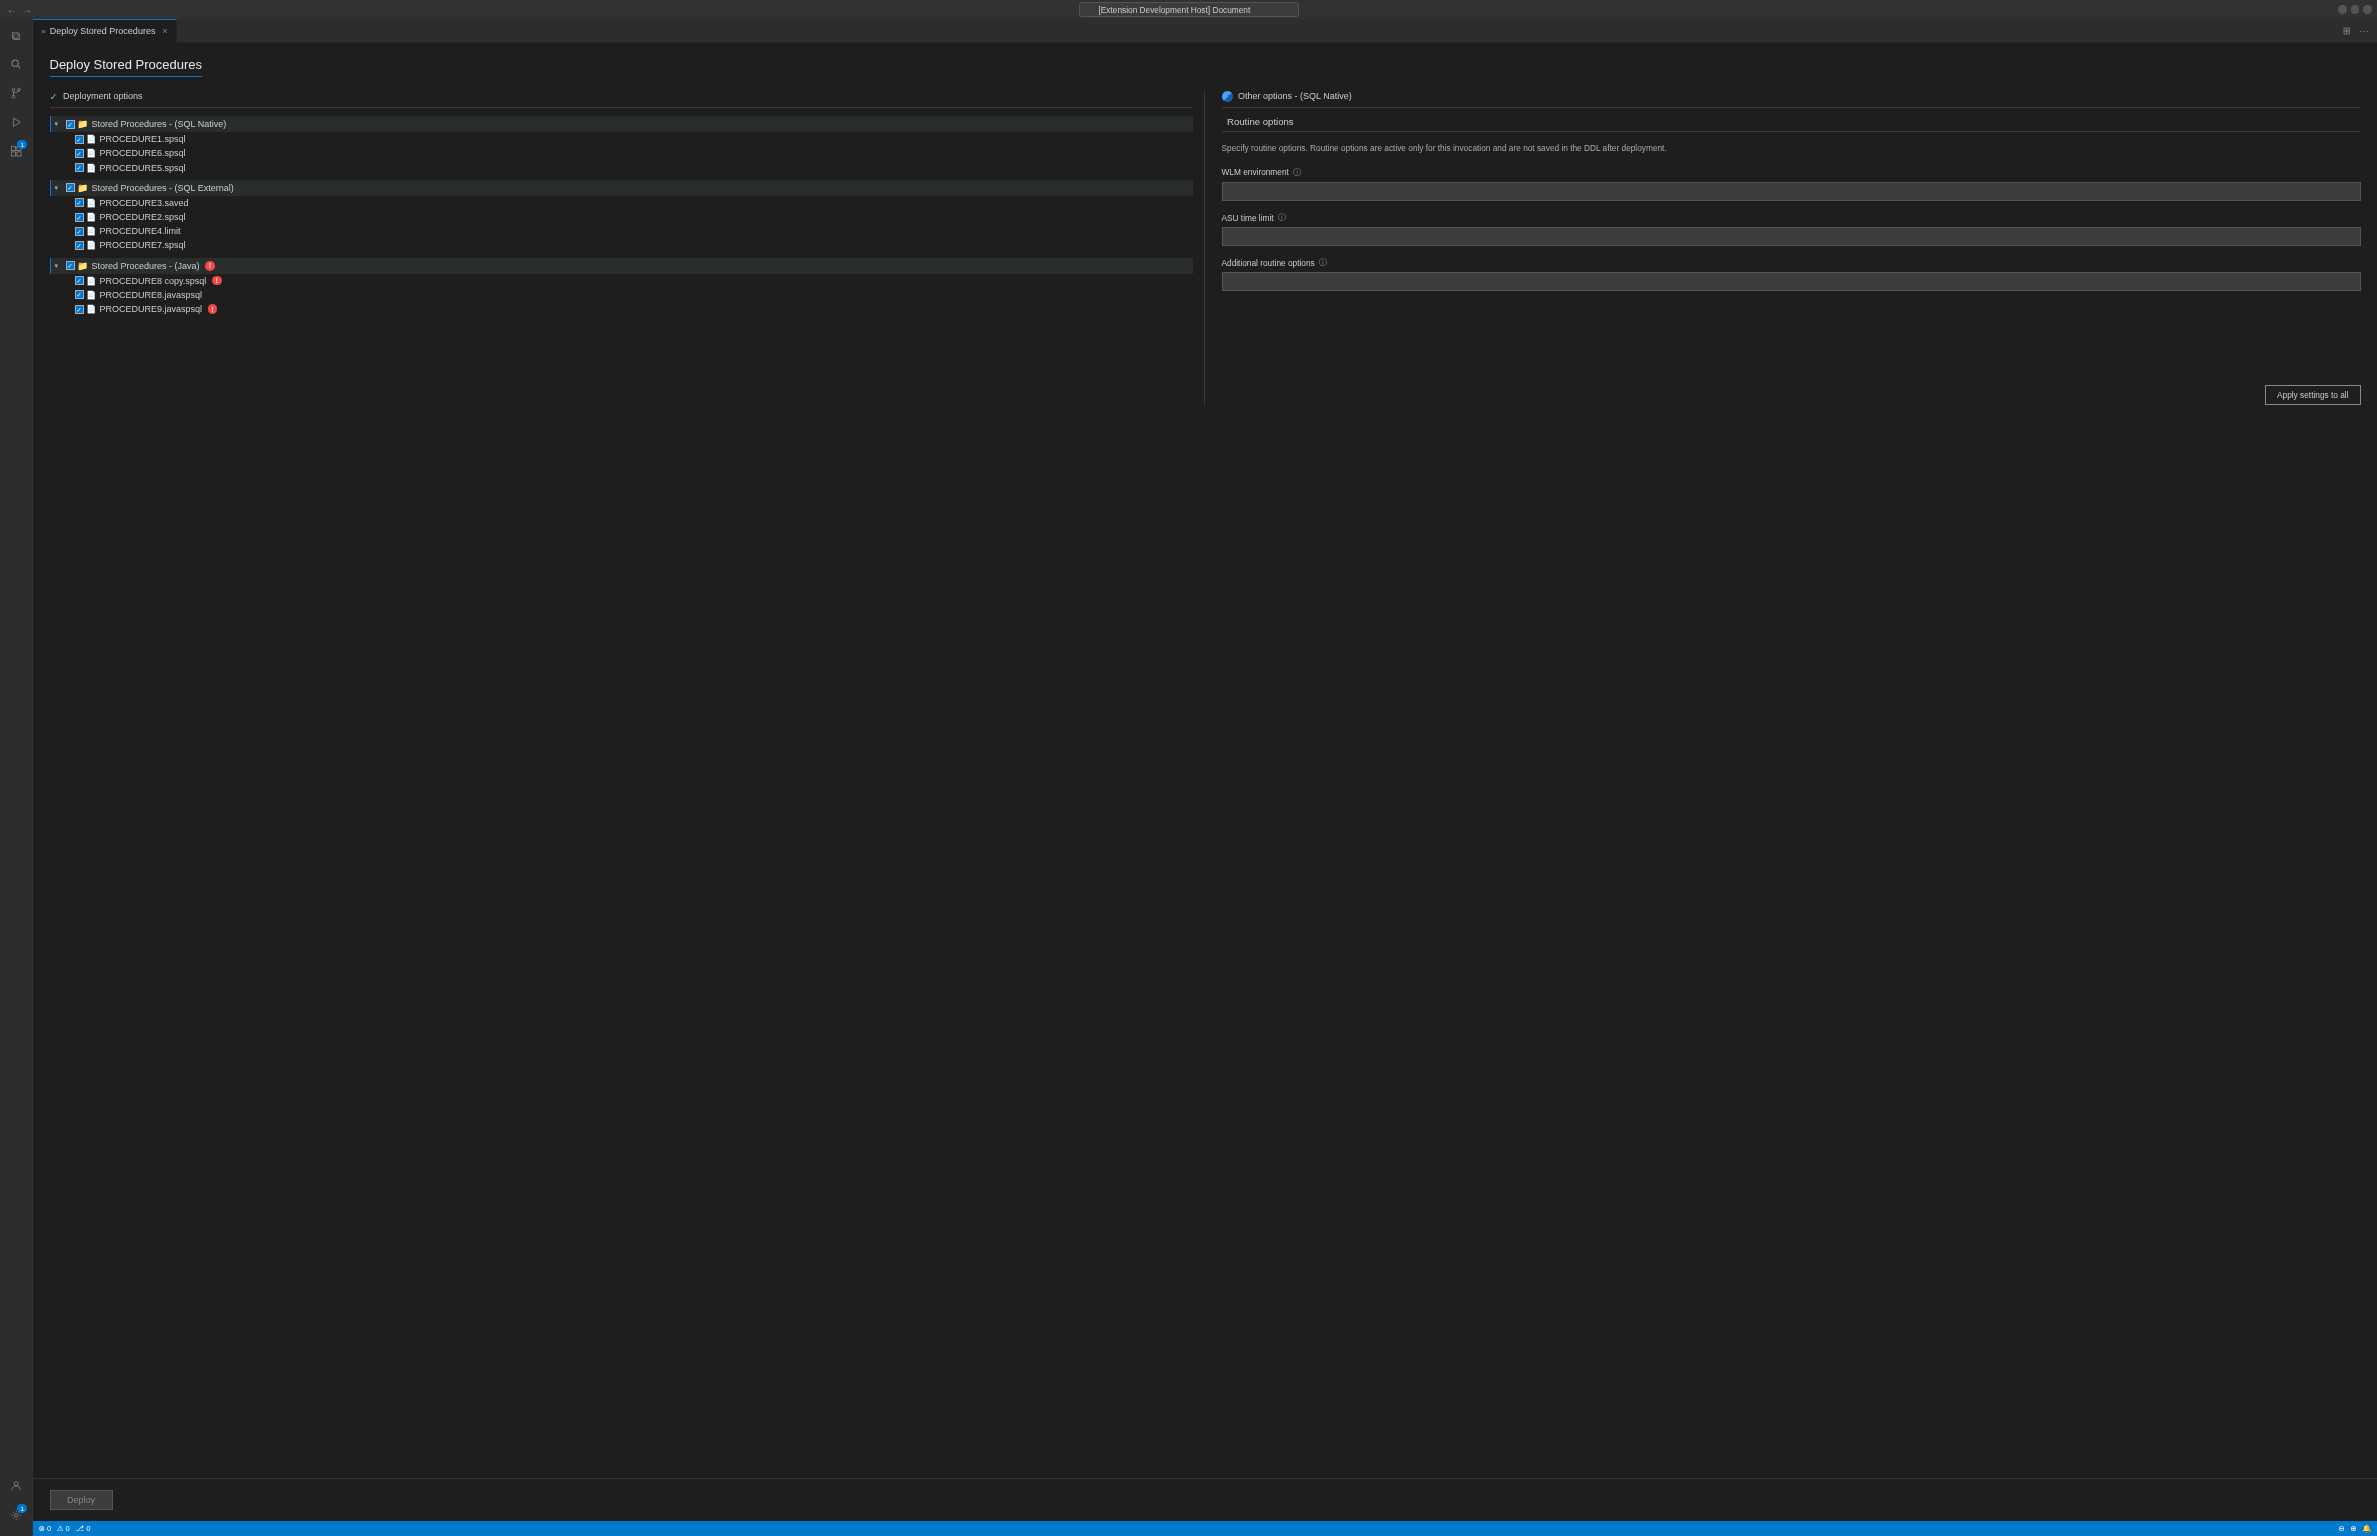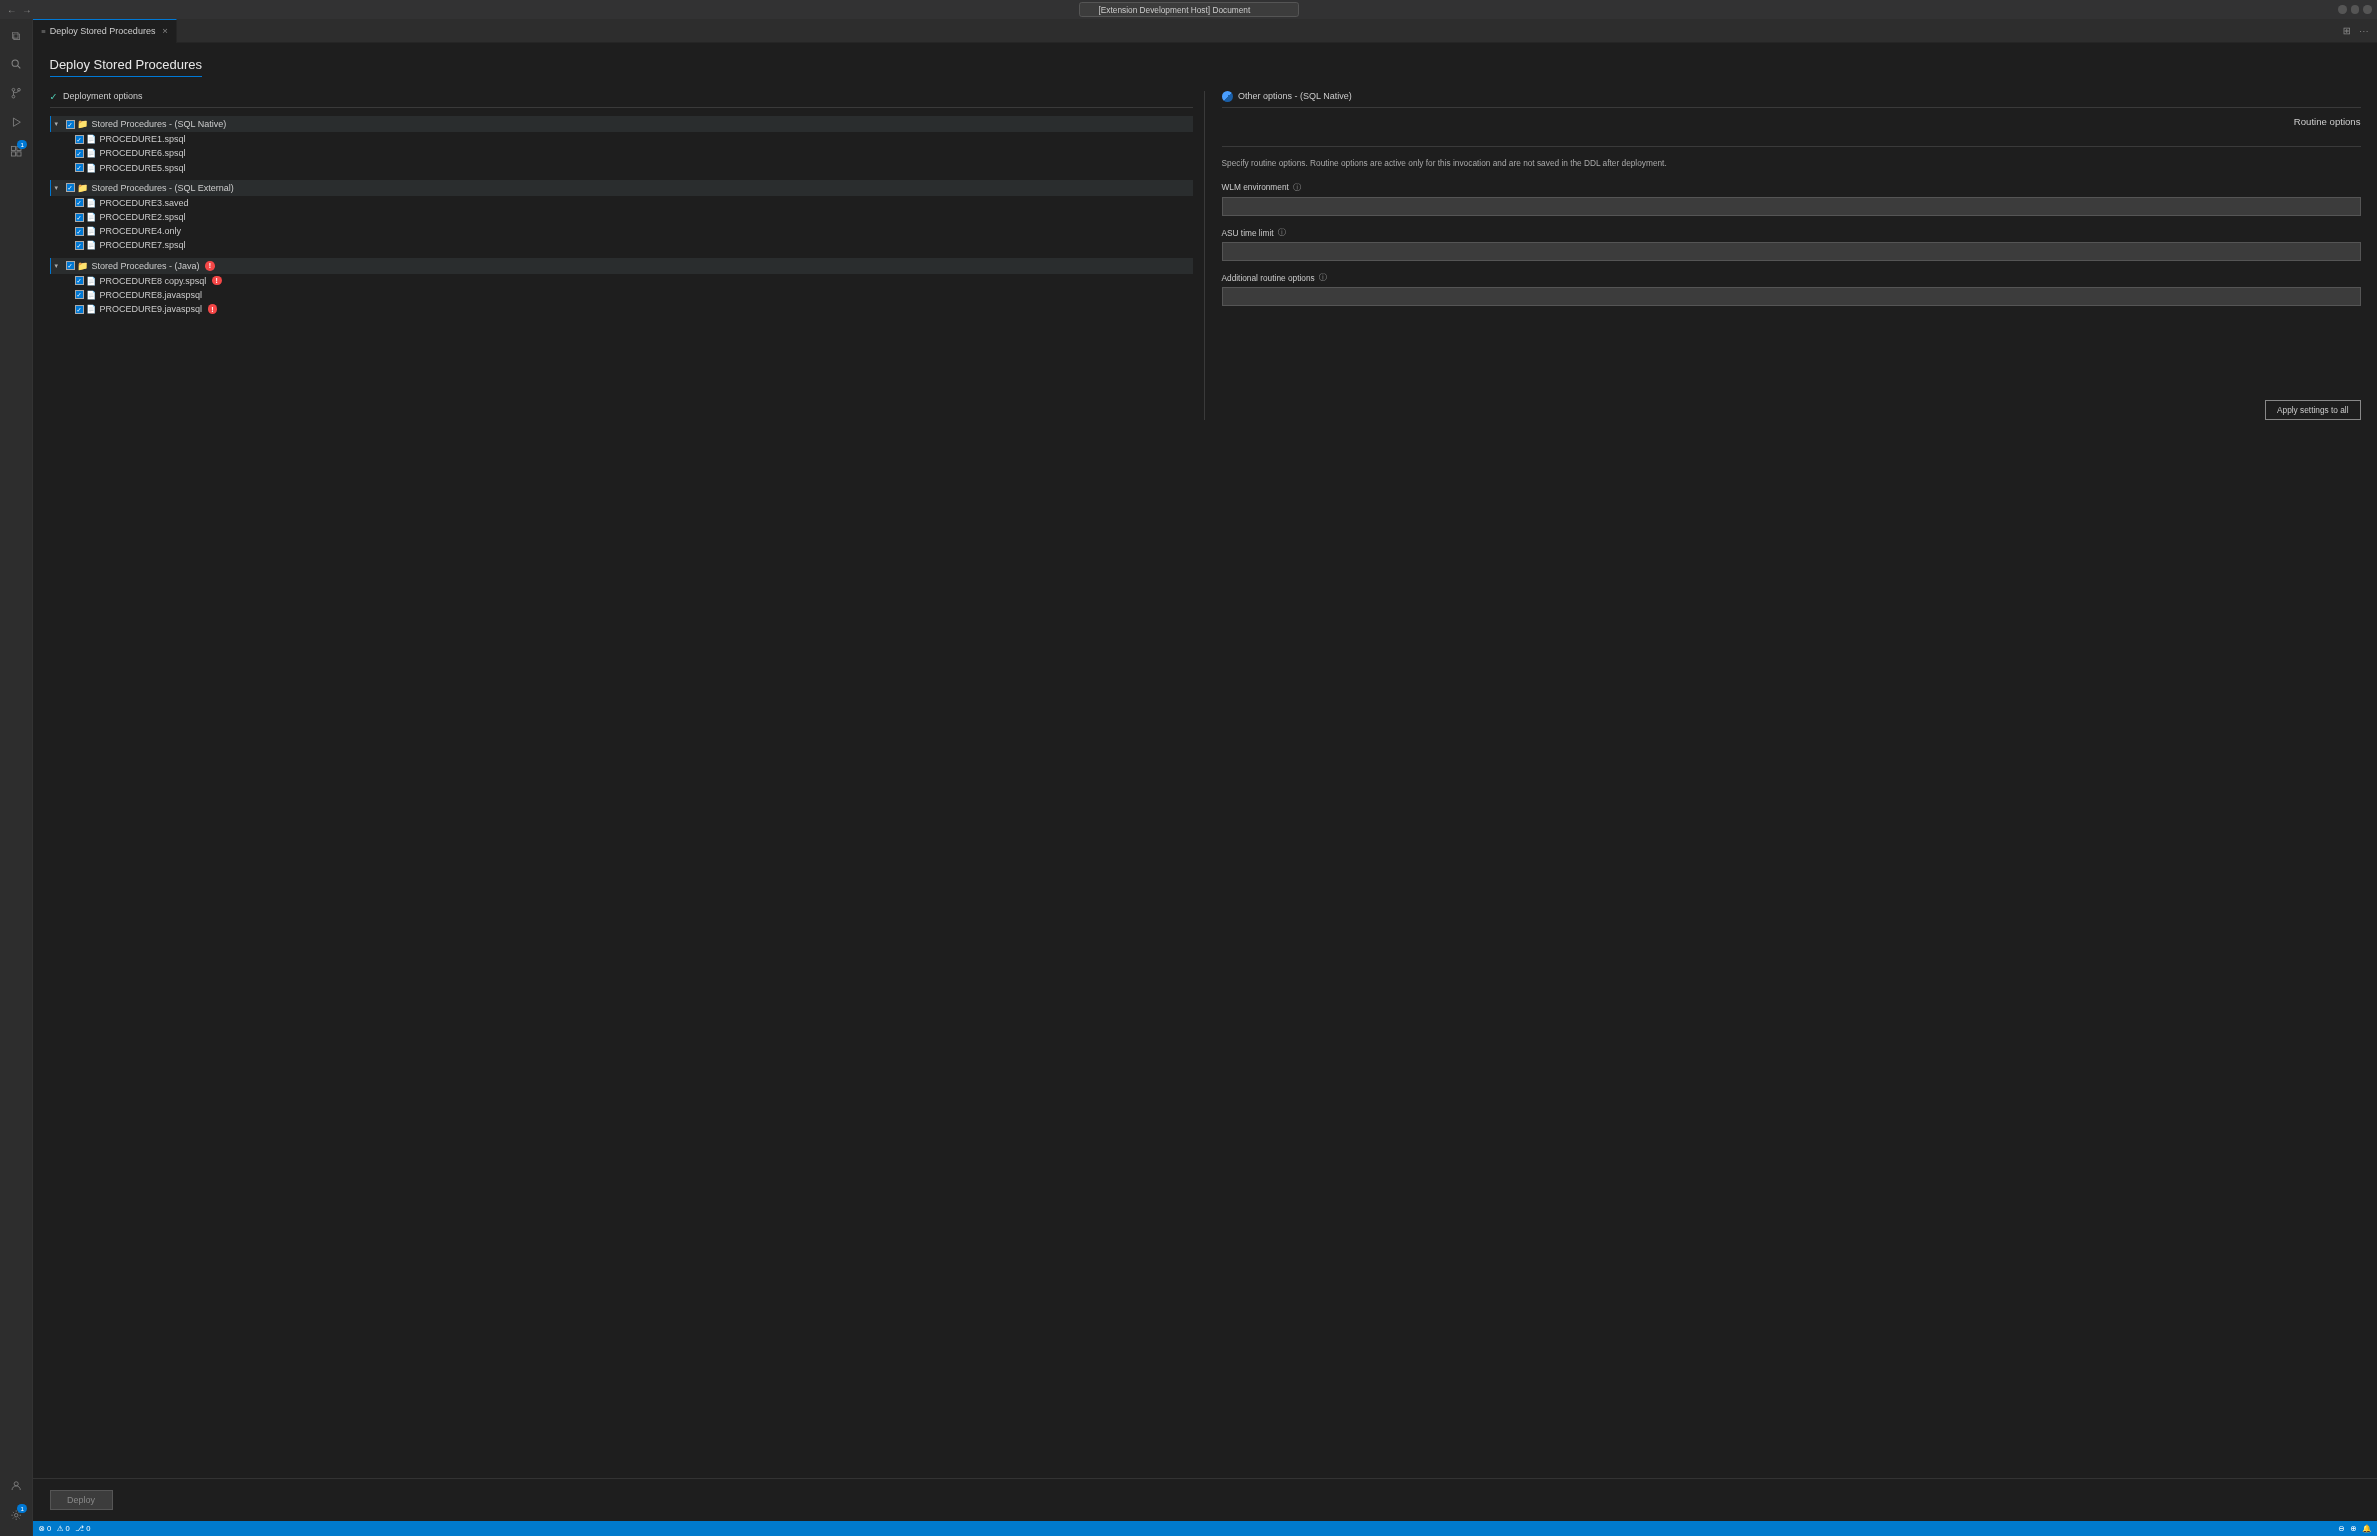--- a/index.html
+++ b/index.html
@@ -274,22 +274,21 @@
       justify-content: center;
       margin-left: 2.8px;
       font-weight: bold;
     }
 
     
     .subsection-header {
       display: flex;
       align-items: center;
       gap: 5.5px;
-      margin-bottom: 19px;
-      justify-content: flex-end;
+      margin-bottom: 4px;
     }
     .subsection-title {
       font-size: 9.6px;
       color: #cccccc;
       font-weight: 400;
     }
 
     .description-text {
       color: #aaaaaa;
       font-size: 8.3px;
@@ -547,21 +546,21 @@
                 <span class="item-label">PROCEDURE3.saved</span>
               </div>
               <div class="tree-item">
                 <span class="checkbox"></span>
                 <span class="file-icon">📄</span>
                 <span class="item-label">PROCEDURE2.spsql</span>
               </div>
               <div class="tree-item">
                 <span class="checkbox"></span>
                 <span class="file-icon">📄</span>
-                <span class="item-label">PROCEDURE4.only</span>
+                <span class="item-label">PROCEDURE4.limit</span>
               </div>
               <div class="tree-item">
                 <span class="checkbox"></span>
                 <span class="file-icon">📄</span>
                 <span class="item-label">PROCEDURE7.spsql</span>
               </div>
             </div>
 
             <div class="tree-group" style="margin-top:5.5px;">
               <div class="tree-group-header">

